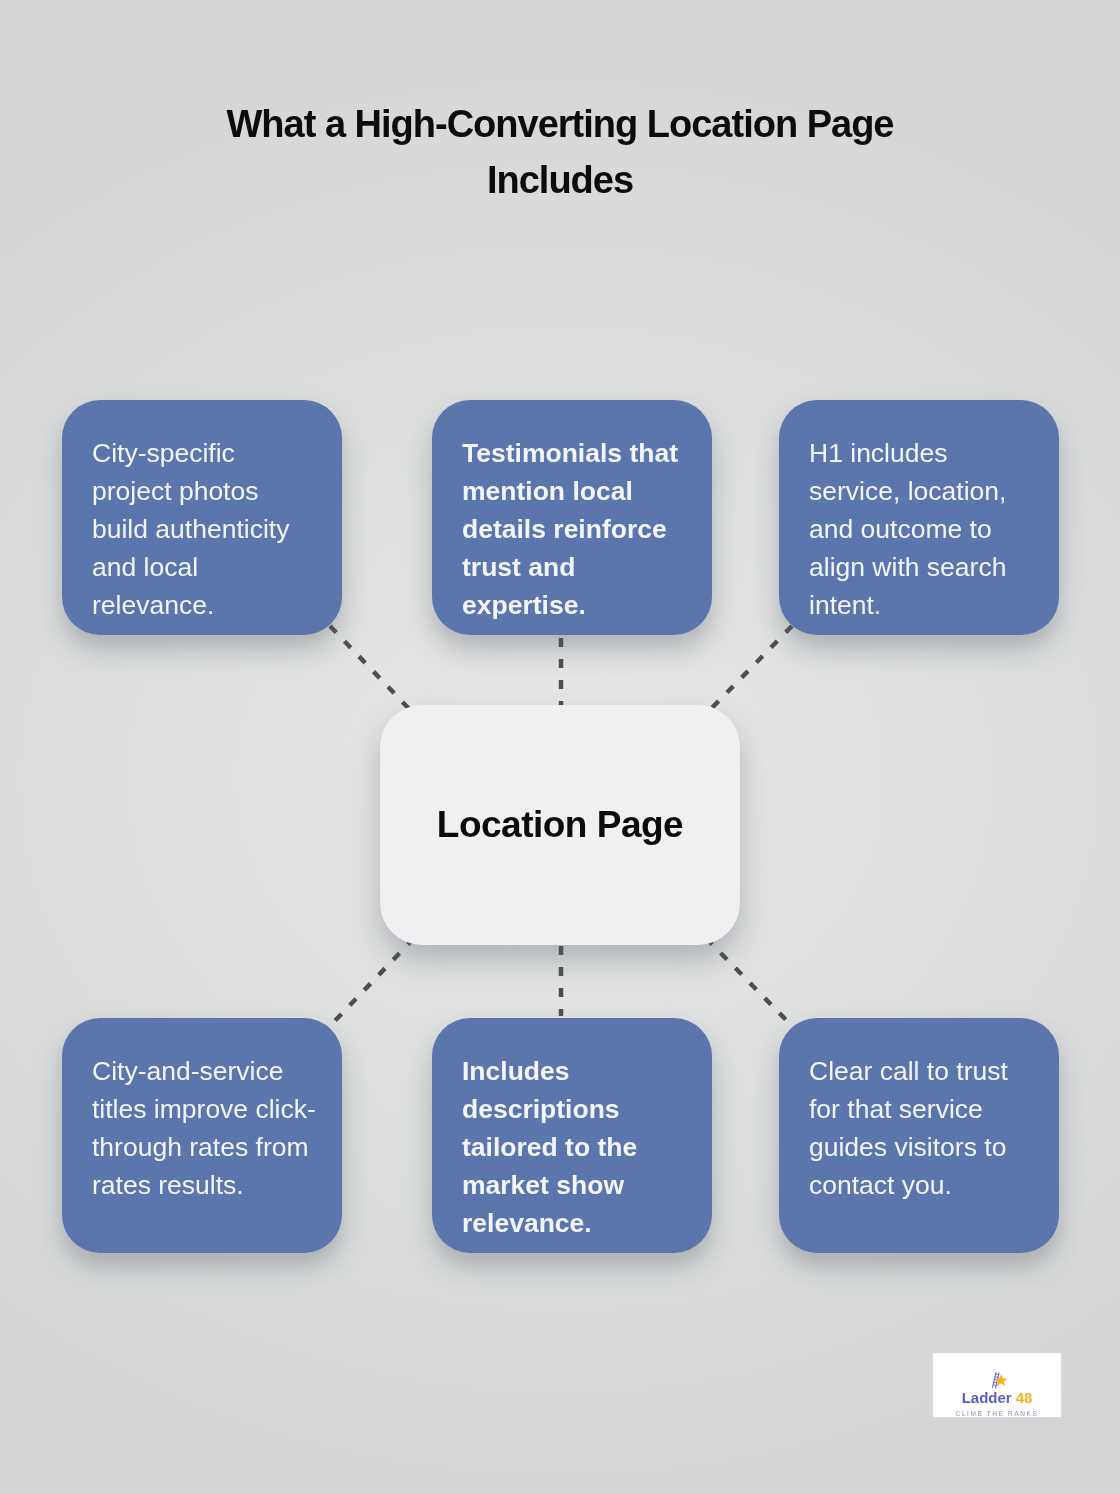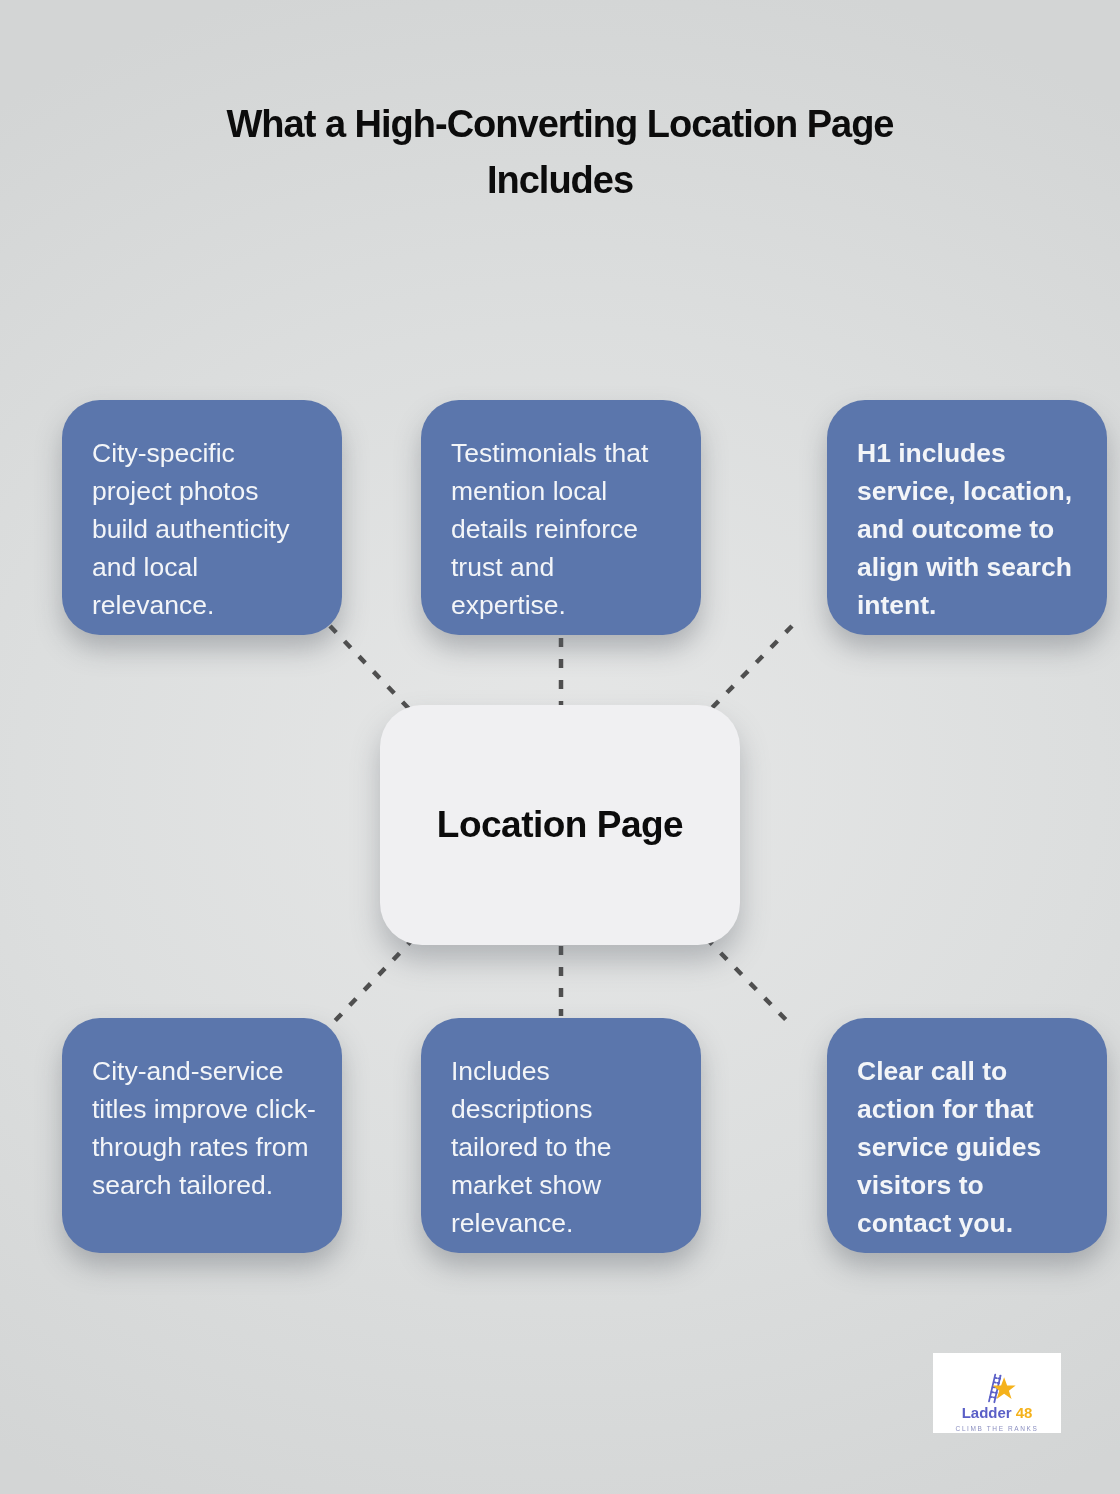--- a/index.html
+++ b/index.html
@@ -47,22 +47,22 @@
     box-sizing: border-box;
     padding: 34px 26px 0 30px;
     color: #f3f5f8;
     font-size: 26.5px;
     line-height: 38px;
     font-weight: 400;
   }
   .node.r1 { top: 400px; }
   .node.r2 { top: 1018px; }
   .node.c1 { left: 62px; }
-  .node.c2 { left: 421px; }
-  .node.c3 { left: 827px; font-weight: bold; }
+  .node.c2 { left: 432px; font-weight: bold; }
+  .node.c3 { left: 779px; }
 
   .center-node {
     position: absolute;
     left: 380px;
     top: 705px;
     width: 360px;
     height: 240px;
     background: #f0f0f2;
     border-radius: 42px;
     box-shadow: 0 16px 28px rgba(90, 95, 102, 0.35);
@@ -75,21 +75,21 @@
     font-weight: 700;
     color: #0c0c0c;
     letter-spacing: -0.5px;
   }
 
   .logo-card {
     position: absolute;
     left: 933px;
     top: 1353px;
     width: 128px;
-    height: 80px;
+    height: 64px;
     background: #ffffff;
     display: flex;
     flex-direction: column;
     align-items: center;
     justify-content: center;
     padding-top: 18px;
     box-sizing: border-box;
   }
   .logo-icon { height: 32px; margin-bottom: 1px; }
   .logo-name {
@@ -126,23 +126,23 @@
 </svg>
 
 <div class="node r1 c1">City-specific project photos build authenticity and local relevance.</div>
 <div class="node r1 c2">Testimonials that mention local details reinforce trust and expertise.</div>
 <div class="node r1 c3">H1 includes service, location, and outcome to align with search intent.</div>
 
 <div class="center-node">
   <span class="label">Location Page</span>
 </div>
 
-<div class="node r2 c1">City-and-service titles improve click-through rates from search tailored.</div>
+<div class="node r2 c1">City-and-service titles improve click-through rates from rates results.</div>
 <div class="node r2 c2">Includes descriptions tailored to the market show relevance.</div>
-<div class="node r2 c3">Clear call to action for that service guides visitors to contact you.</div>
+<div class="node r2 c3">Clear call to trust for that service guides visitors to contact you.</div>
 
 <div class="logo-card">
   <svg class="logo-icon" viewBox="0 0 44 36" width="40" height="32">
     <g stroke="#5a5fc7" stroke-width="2" stroke-linecap="round">
       <line x1="13" y1="33" x2="20" y2="3"></line>
       <line x1="19" y1="34" x2="26" y2="4"></line>
       <line x1="14.5" y1="28" x2="20.6" y2="29" stroke-dasharray="2 2"></line>
       <line x1="15.8" y1="22.5" x2="21.9" y2="23.5" stroke-dasharray="2 2"></line>
       <line x1="17.1" y1="17" x2="23.2" y2="18" stroke-dasharray="2 2"></line>
       <line x1="18.4" y1="11.5" x2="24.5" y2="12.5" stroke-dasharray="2 2"></line>

